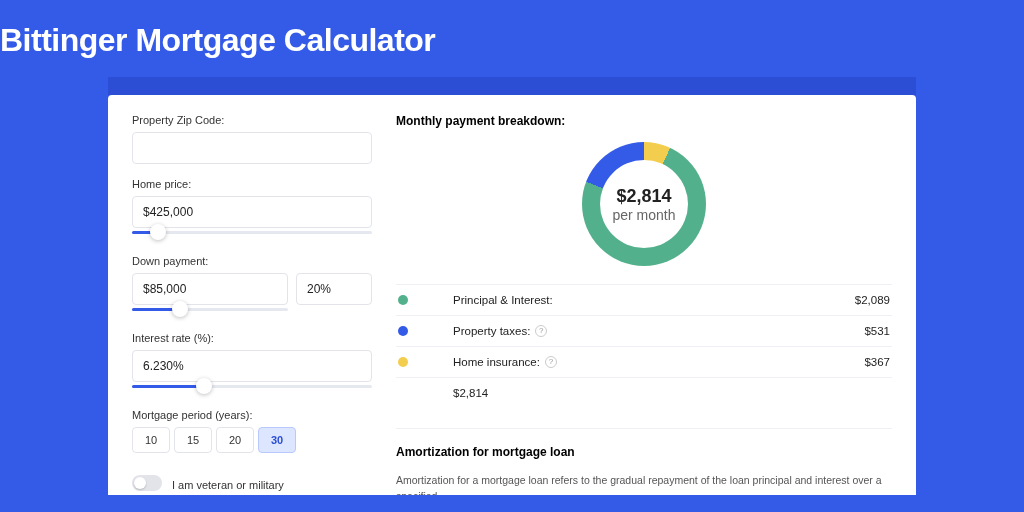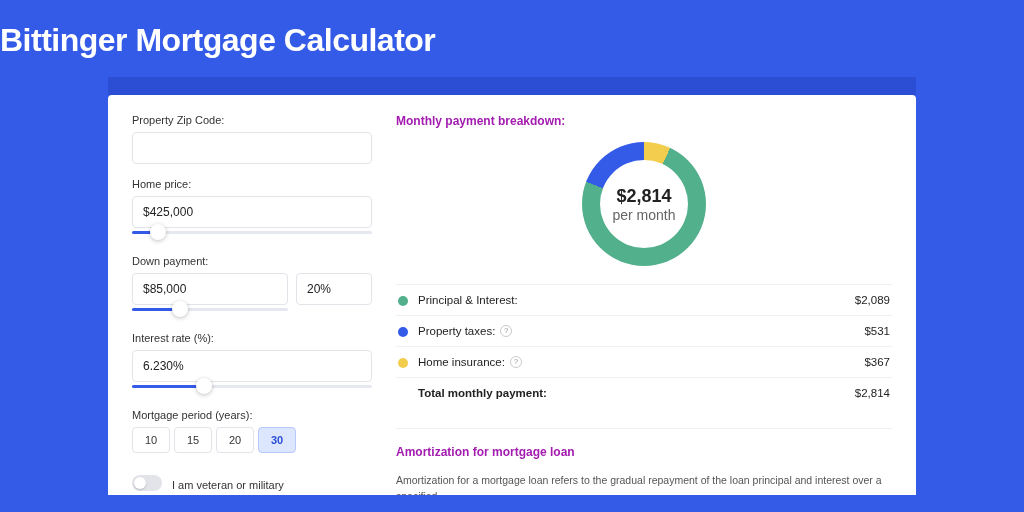--- a/index.html
+++ b/index.html
@@ -130,21 +130,21 @@
     width: 12px;
     height: 12px;
     background: #fff;
     border-radius: 50%;
     box-shadow: 0 1px 2px rgba(0,0,0,0.2);
   }
   
   .section-title {
     font-size: 12px;
     font-weight: 700;
-    color: #a21caf;
+    color: #000000;
     margin-bottom: 14px;
   }
   .donut-wrap {
     display: flex;
     justify-content: center;
     margin: 4px 0 18px;
   }
   .donut {
     position: relative;
     width: 124px;
@@ -173,25 +173,26 @@
   }
   .donut-hole .sml {
     font-size: 14px;
     color: #666;
   }
   .breakdown {
     border-top: 1px solid #eef0f5;
   }
   .brow {
     display: flex;
-    align-items: flex-end;
+    align-items: center;
     padding: 9px 2px;
     border-bottom: 1px solid #eef0f5;
     font-size: 11.5px;
     color: #222;
+    gap: 35px;
   }
   .brow.total { font-weight: 700; border-bottom: none; }
   .swatch {
     width: 10px; height: 10px; border-radius: 50%;
     margin-right: 10px;
     flex-shrink: 0;
   }
   .sw-green { background: #53b08c; }
   .sw-blue  { background: #345ae8; }
   .sw-yell  { background: #f3cd4e; }
@@ -321,21 +322,20 @@
       <div class="brow">
         <span class="swatch sw-yell"></span>
         <span class="bname">
           <span>Home insurance:</span>
           <span class="hint">?</span>
         </span>
         <span class="bval">$367</span>
       </div>
       <div class="brow total">
         <span style="width:10px;margin-right:10px"></span>
-        <span class="bname">Total monthly payment:</span>
         <span class="bval">$2,814</span>
       </div>
     </div>
 
     <div class="amort">
       <div class="section-title">Amortization for mortgage loan</div>
       <p>Amortization for a mortgage loan refers to the gradual repayment of the loan principal and interest over a specified</p>
     </div>
   </div>
 

